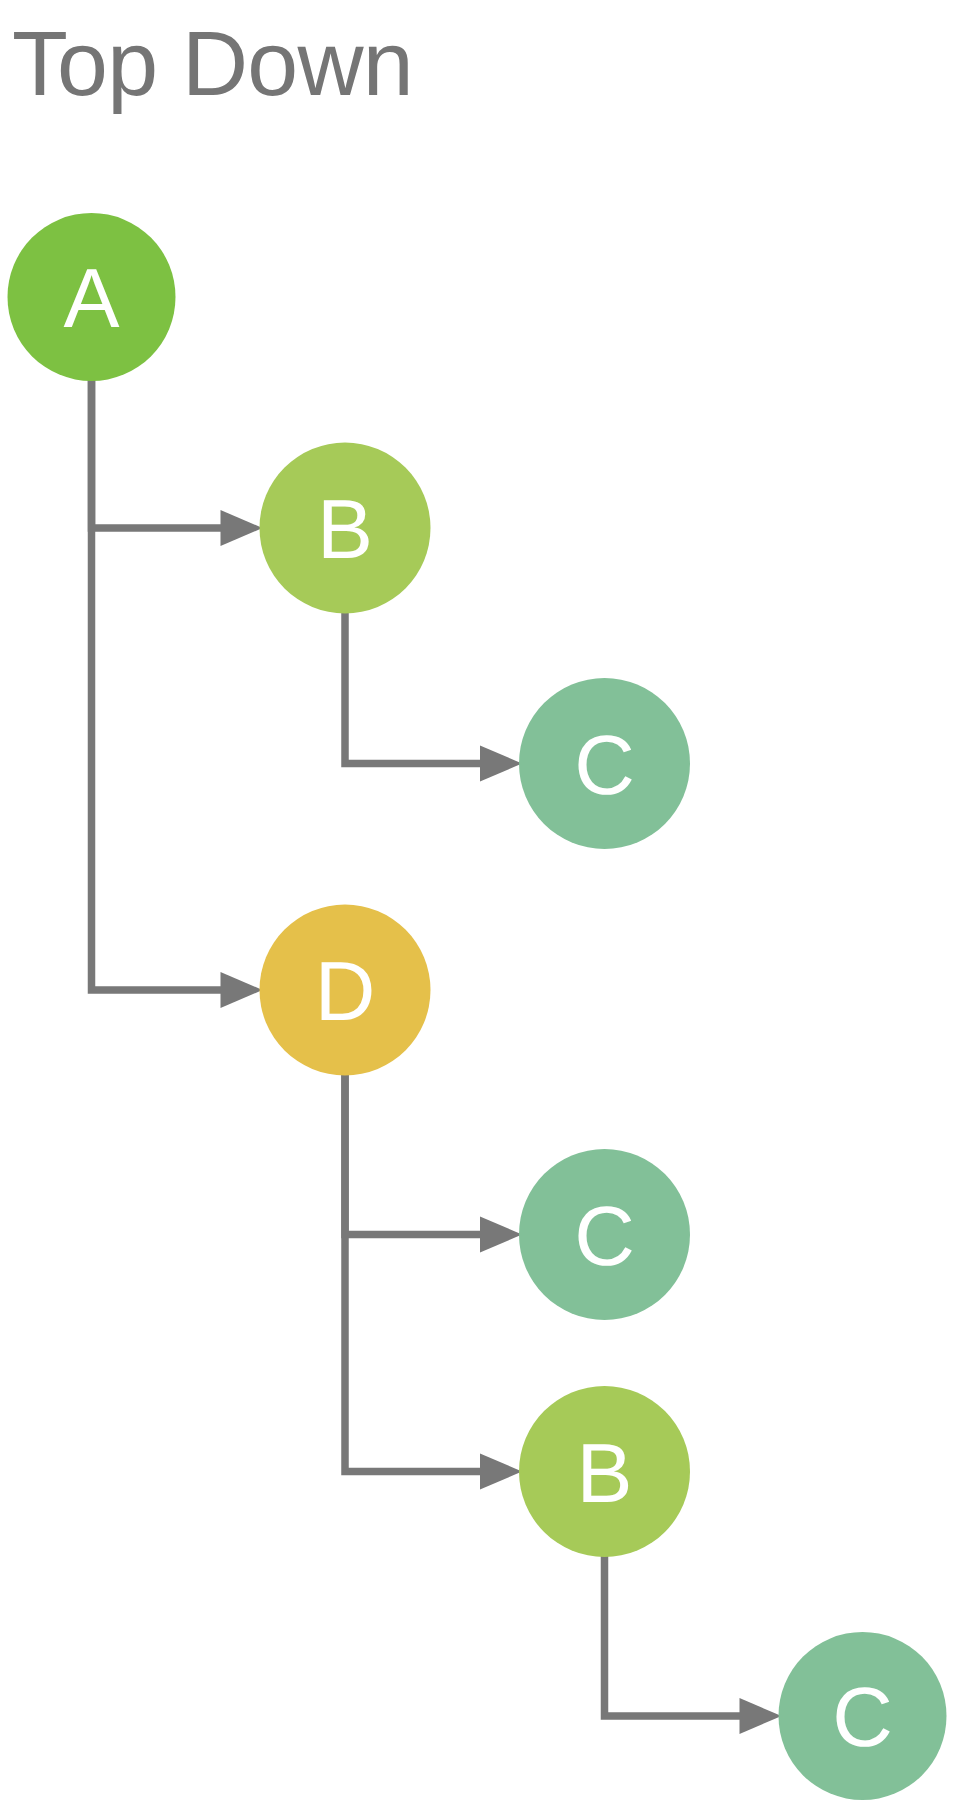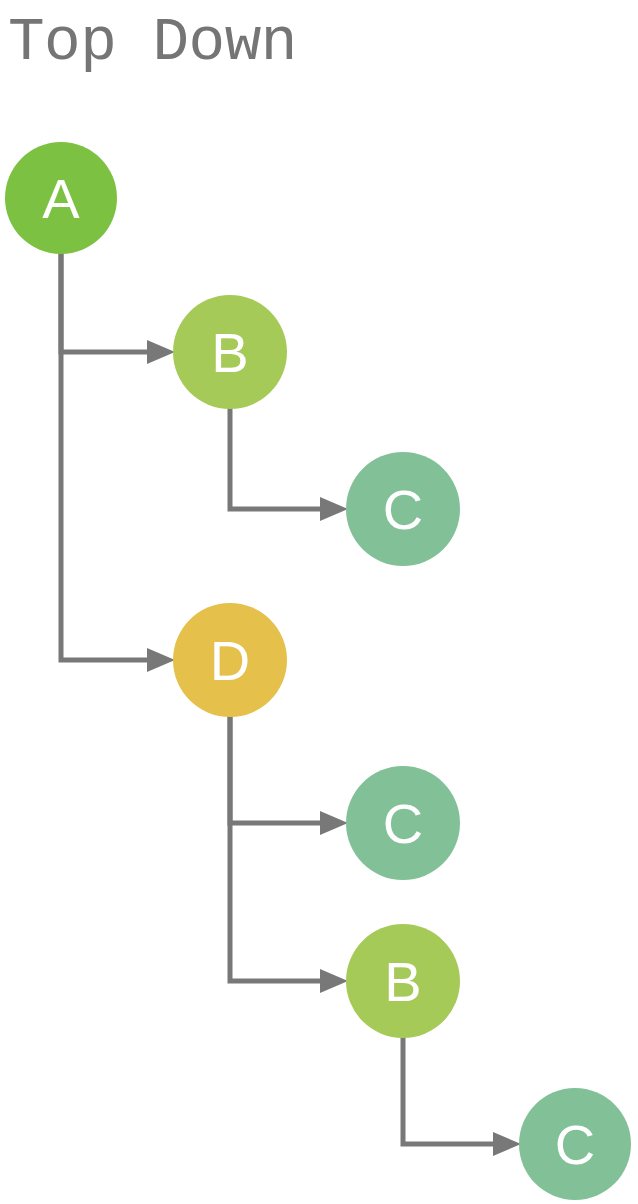--- a/index.html
+++ b/index.html
@@ -17,21 +17,21 @@
     width: 638px;
     height: 1204px;
     background: #ffffff;
     overflow: hidden;
   }
   .title {
     position: absolute;
     left: 8px;
     top: 12px;
     margin: 0;
-    font-family: Liberation Mono, monospace;
+    font-family: Liberation Sans, sans-serif;
     font-weight: 300;
     font-size: 61px;
     letter-spacing: -0.5px;
     line-height: 1;
     white-space: nowrap;
   }
   .tree-svg {
     position: absolute;
     left: 0;
     top: 0;

